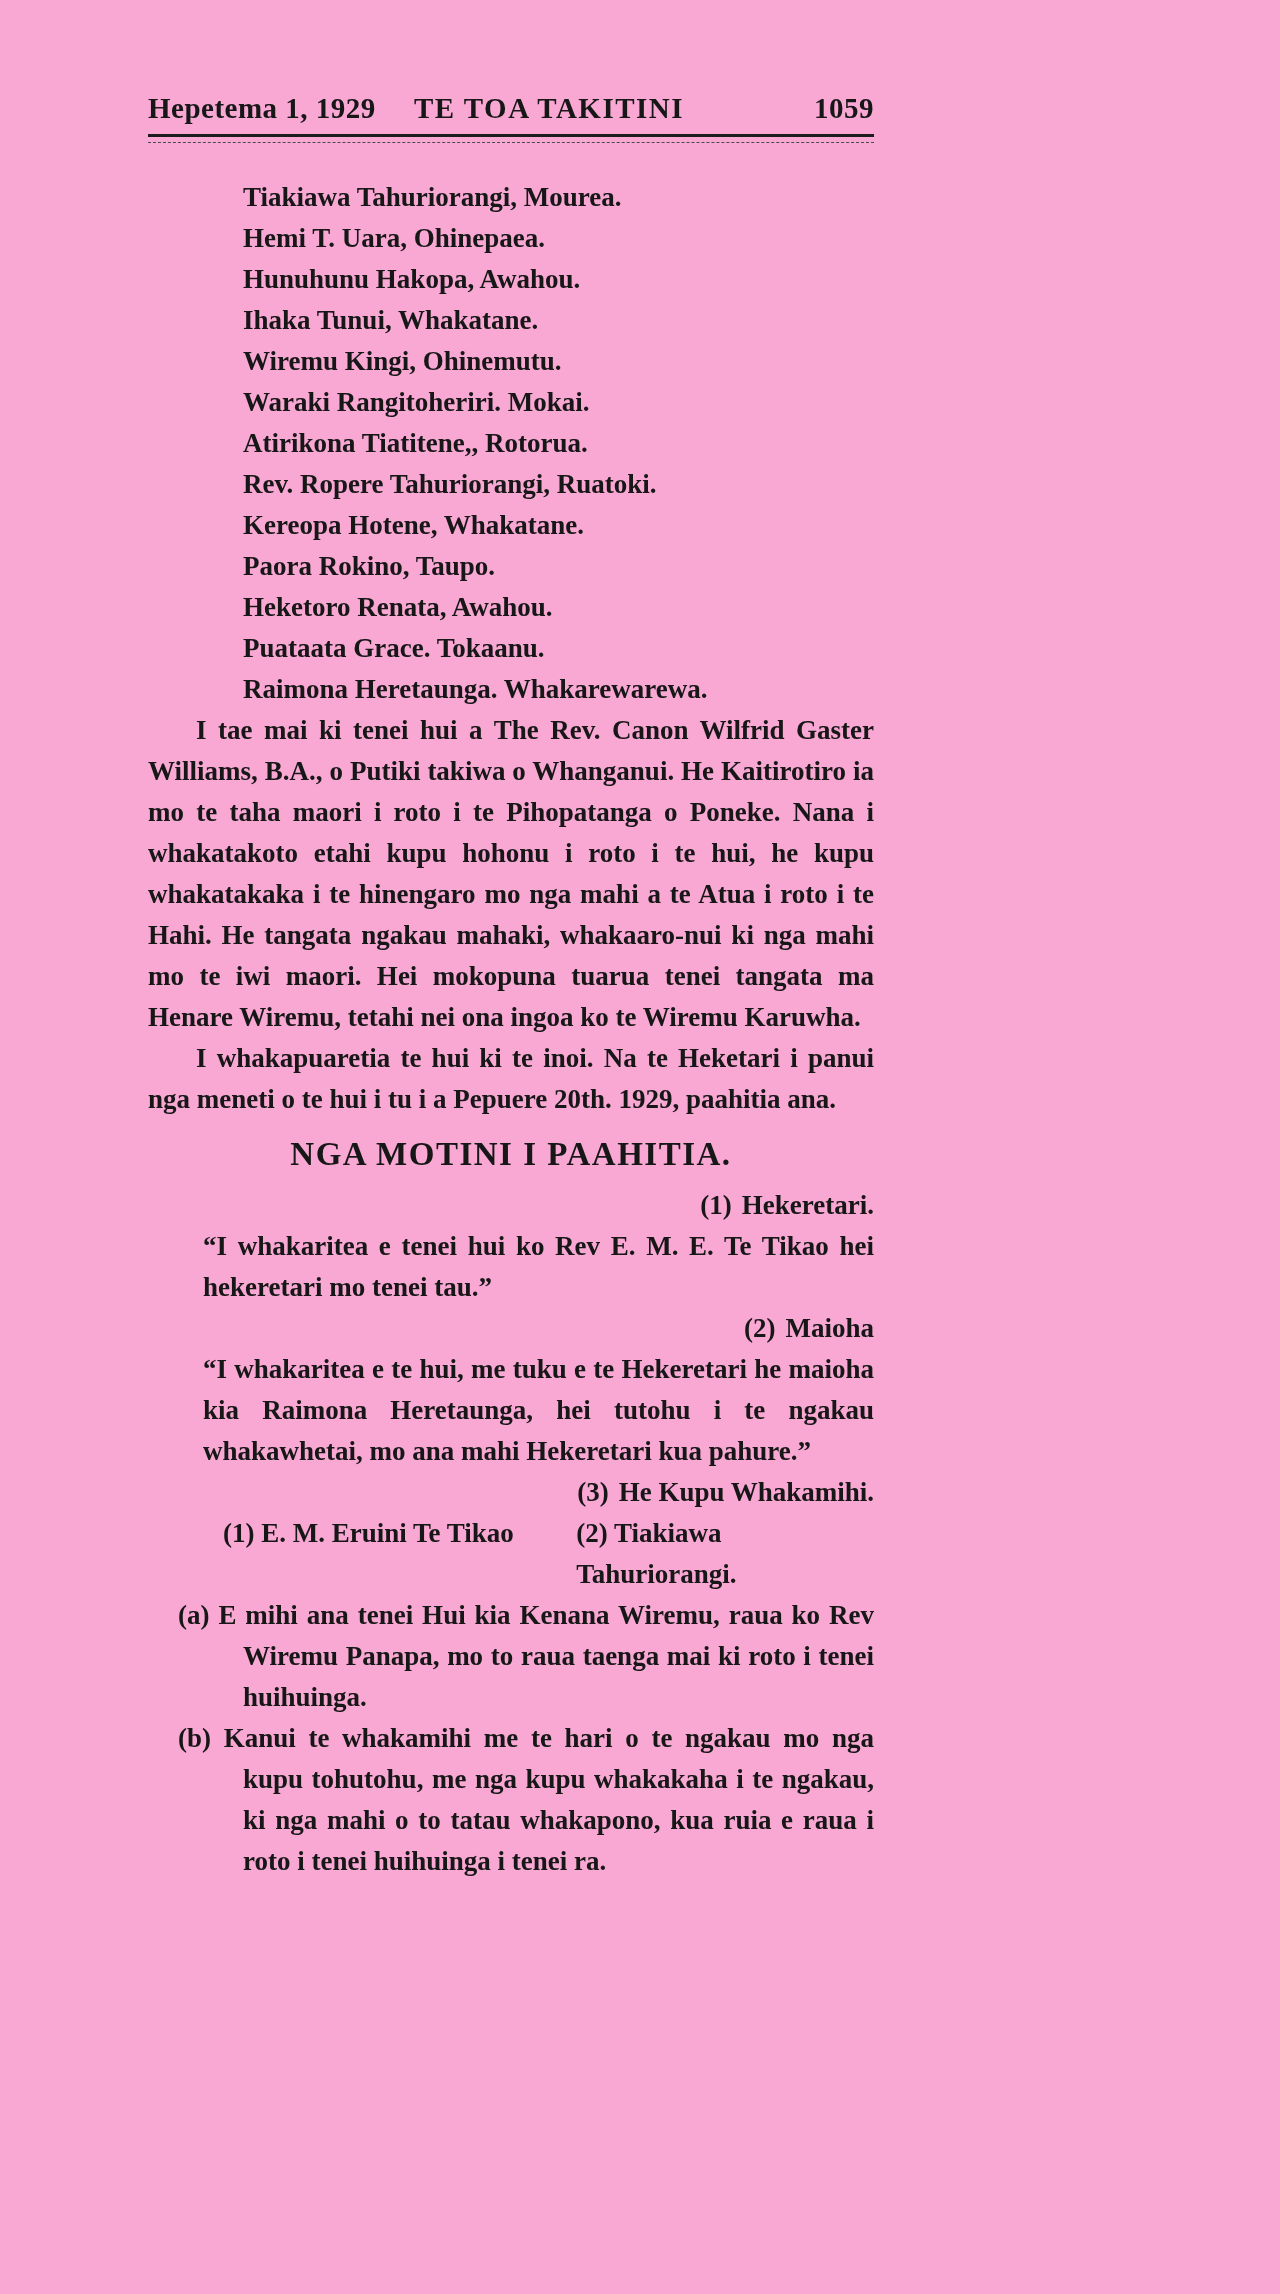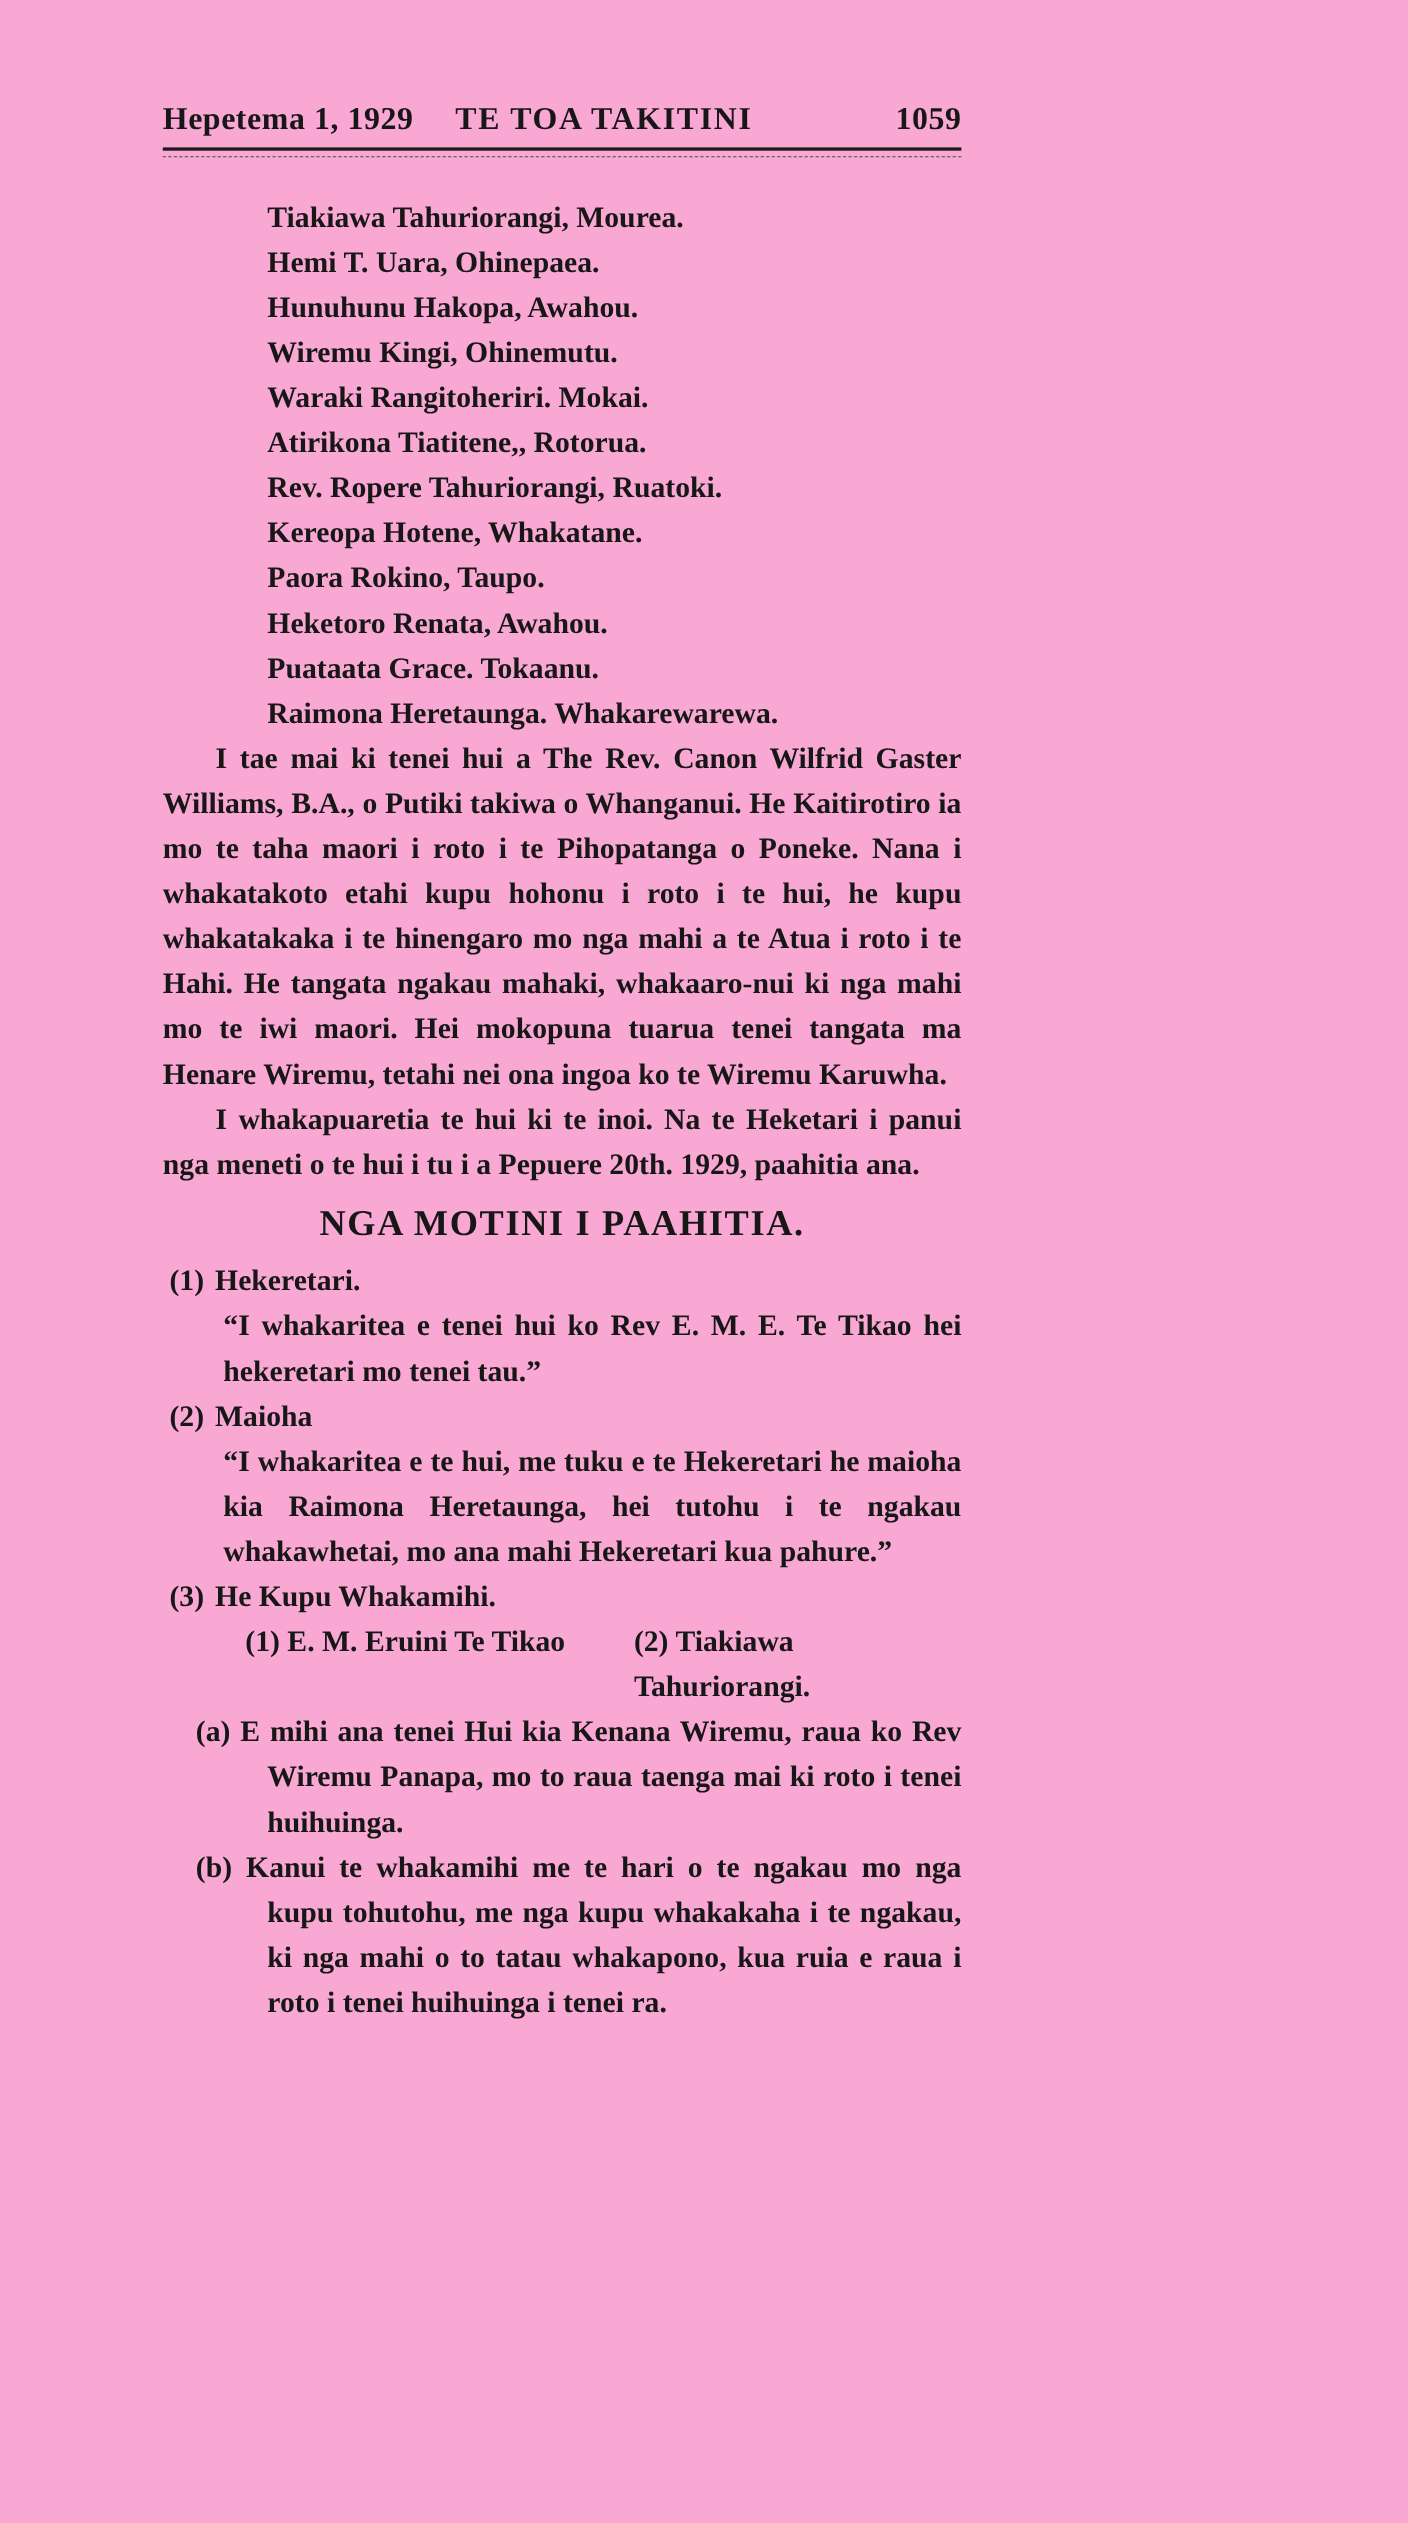--- a/index.html
+++ b/index.html
@@ -67,20 +67,21 @@
     font-size: 33px;
     font-weight: bold;
     letter-spacing: 1.5px;
   }
   .motion { margin: 0; }
   .motion-label {
     margin: 0 0 0 6px;
     font-weight: bold;
     font-size: 27px;
     line-height: 41px;
+    text-align: right;
   }
   .motion-label .num { margin-right: 10px; }
   .motion-text {
     margin: 0 0 0 55px;
     font-weight: bold;
     font-size: 27px;
     line-height: 41px;
     text-align: justify;
   }
   .signatories {
@@ -111,20 +112,21 @@
       <span class="date">Hepetema 1, 1929</span>
       <span class="title">TE TOA TAKITINI</span>
       <span class="pageno">1059</span>
     </header>
     <div class="rule"></div>
 
     <ul class="name-list">
       <li>Tiakiawa Tahuriorangi, Mourea.</li>
       <li>Hemi T. Uara, Ohinepaea.</li>
       <li>Hunuhunu Hakopa, Awahou.</li>
+      <li>Ihaka Tunui, Whakatane.</li>
       <li>Wiremu Kingi, Ohinemutu.</li>
       <li>Waraki Rangitoheriri. Mokai.</li>
     </ul>
 
 
     <ul class="name-list">
       <li>Atirikona Tiatitene,, Rotorua.</li>
       <li>Rev. Ropere Tahuriorangi, Ruatoki.</li>
       <li>Kereopa Hotene, Whakatane.</li>
       <li>Paora Rokino, Taupo.</li>

